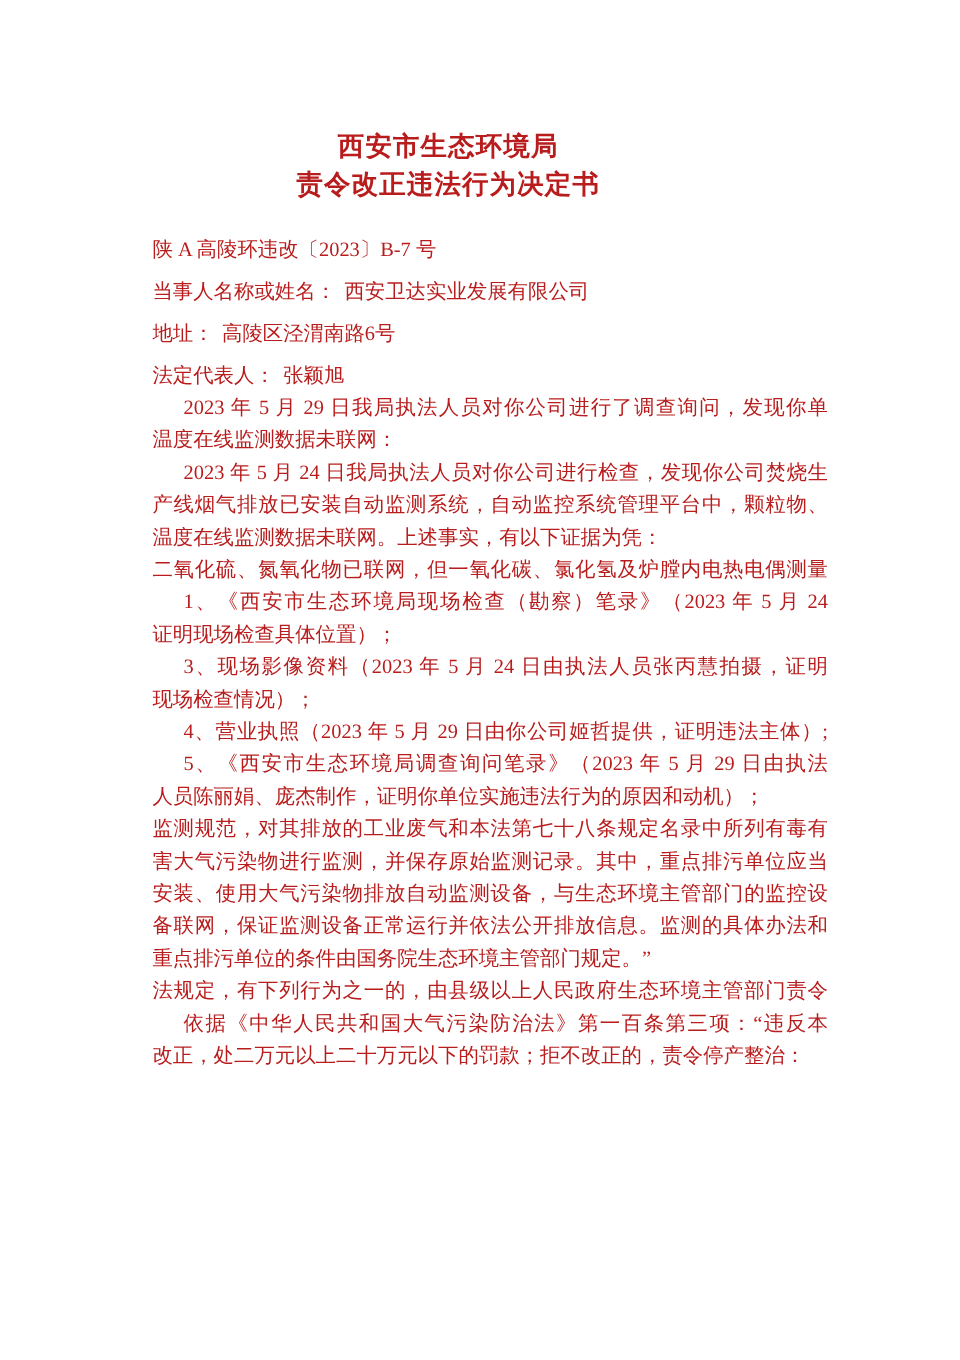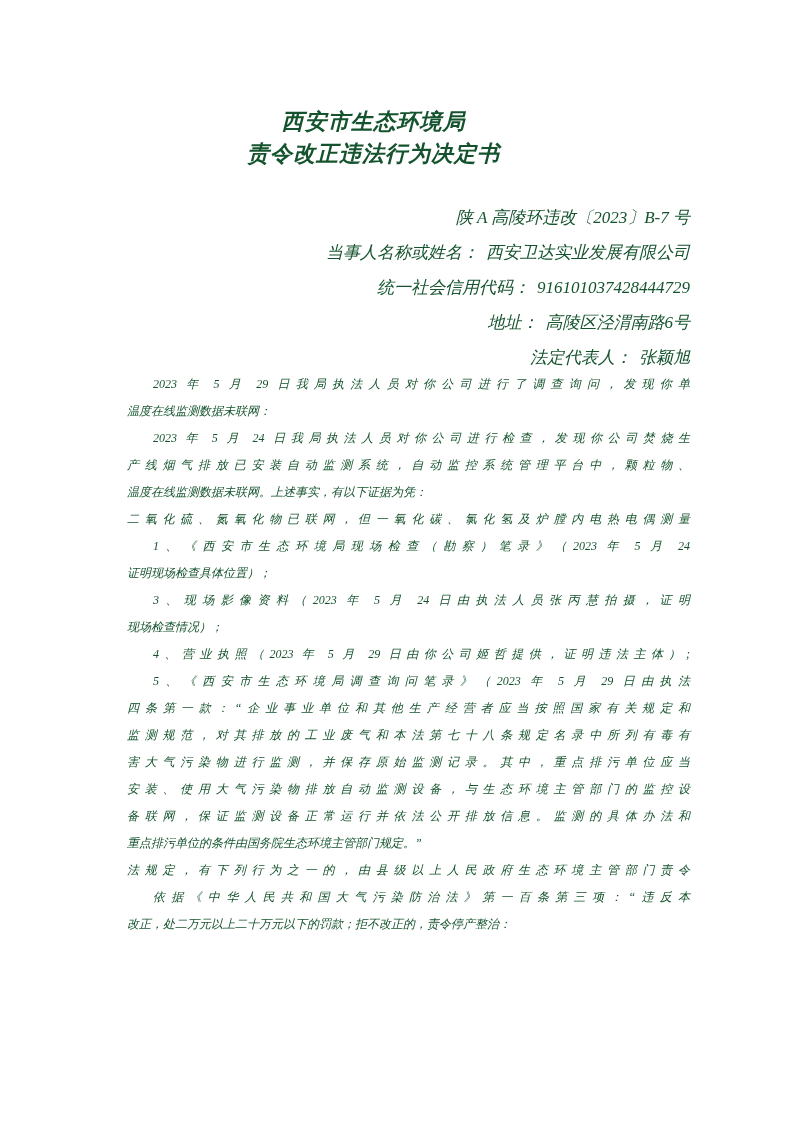--- a/index.html
+++ b/index.html
@@ -7,66 +7,64 @@
     padding: 0;
     background: #ffffff;
   }
   .page {
     position: relative;
     width: 768px;
     height: 1133px;
     background: #ffffff;
     overflow: hidden;
     font-family: "Liberation Serif", "DejaVu Serif", serif;
-    color: #14532d;
-    font-style: italic;
+    color: #b91c1c;
   }
   .content {
     position: absolute;
     left: 127px;
     top: 0;
     width: 563px;
   }
   .title-block {
     margin-top: 106px;
     margin-right: 70px;       
     text-align: center;
   }
   .title-line {
     font-size: 22px;
     line-height: 32px;
     font-weight: bold;
     letter-spacing: 1px;
     white-space: nowrap;
   }
   .doc-number {
-    margin-top: 34px;
+    margin-top: 24px;
     font-size: 17px;
     line-height: 27px;
-    text-align: right;
+    text-align: left;
     white-space: nowrap;
   }
   .info-line {
     margin-top: 8px;
     font-size: 17px;
     line-height: 27px;
     white-space: nowrap;
-    text-align: right;
   }
   .info-line:first-of-type {
     margin-top: 7px;
   }
   .info-line .val {
     margin-left: 7px;
   }
   .body-block {
     margin-top: 0;
   }
   .bl {
-    font-size: 12px;
+    font-size: 17px;
     line-height: 27px;
     white-space: nowrap;
     text-align: left;
   }
   .bl.fill {
     white-space: normal;
     text-align: justify;
     text-align-last: justify;
   }
   .bl.ind {
@@ -83,43 +81,40 @@
       <div class="title-line">西安市生态环境局</div>
       <div class="title-line">责令改正违法行为决定书</div>
     </div>
 
     <div class="doc-number">陕 A 高陵环违改〔2023〕B-7 号</div>
 
     <div class="info-line">
       <span class="lbl">当事人名称或姓名：</span><span class="val">西安卫达实业发展有限公司</span>
     </div>
     <div class="info-line">
-      <span class="lbl">统一社会信用代码：</span><span class="val">916101037428444729</span>
-    </div>
-    <div class="info-line">
       <span class="lbl">地址：</span><span class="val">高陵区泾渭南路6号</span>
     </div>
     <div class="info-line">
       <span class="lbl">法定代表人：</span><span class="val">张颖旭</span>
     </div>
 
     <div class="body-block">
       <div class="bl ind fill">2023 年 5 月 29 日我局执法人员对你公司进行了调查询问，发现你单</div>
       <div class="bl">温度在线监测数据未联网：</div>
       <div class="bl ind fill">2023 年 5 月 24 日我局执法人员对你公司进行检查，发现你公司焚烧生</div>
       <div class="bl fill">产线烟气排放已安装自动监测系统，自动监控系统管理平台中，颗粒物、</div>
       <div class="bl">温度在线监测数据未联网。上述事实，有以下证据为凭：</div>
       <div class="bl fill">二氧化硫、氮氧化物已联网，但一氧化碳、氯化氢及炉膛内电热电偶测量</div>
       <div class="bl ind fill">1、《西安市生态环境局现场检查（勘察）笔录》（2023 年 5 月 24</div>
       <div class="bl">证明现场检查具体位置）；</div>
       <div class="bl ind fill">3、现场影像资料（2023 年 5 月 24 日由执法人员张丙慧拍摄，证明</div>
       <div class="bl">现场检查情况）；</div>
       <div class="bl ind fill">4、营业执照（2023 年 5 月 29 日由你公司姬哲提供，证明违法主体）;</div>
       <div class="bl ind fill">5、《西安市生态环境局调查询问笔录》（2023 年 5 月 29 日由执法</div>
-      <div class="bl fill">四条第一款：“企业事业单位和其他生产经营者应当按照国家有关规定和</div>
+      <div class="bl">人员陈丽娟、庞杰制作，证明你单位实施违法行为的原因和动机）；</div>
       <div class="bl fill">监测规范，对其排放的工业废气和本法第七十八条规定名录中所列有毒有</div>
       <div class="bl fill">害大气污染物进行监测，并保存原始监测记录。其中，重点排污单位应当</div>
       <div class="bl fill">安装、使用大气污染物排放自动监测设备，与生态环境主管部门的监控设</div>
       <div class="bl fill">备联网，保证监测设备正常运行并依法公开排放信息。监测的具体办法和</div>
       <div class="bl">重点排污单位的条件由国务院生态环境主管部门规定。”</div>
       <div class="bl fill">法规定，有下列行为之一的，由县级以上人民政府生态环境主管部门责令</div>
       <div class="bl ind fill">依据《中华人民共和国大气污染防治法》第一百条第三项：“违反本</div>
       <div class="bl">改正，处二万元以上二十万元以下的罚款；拒不改正的，责令停产整治：</div>
     </div>
 

